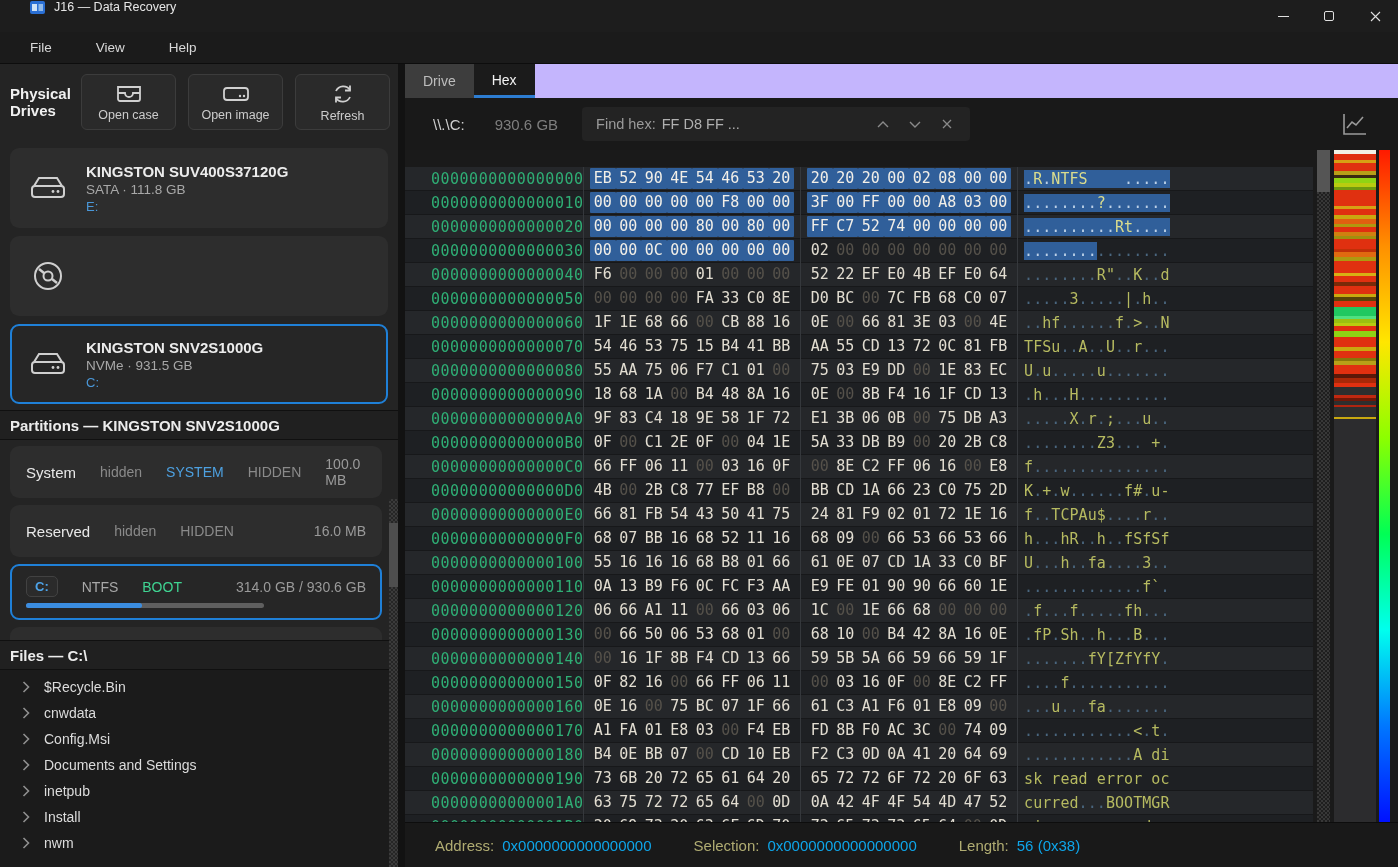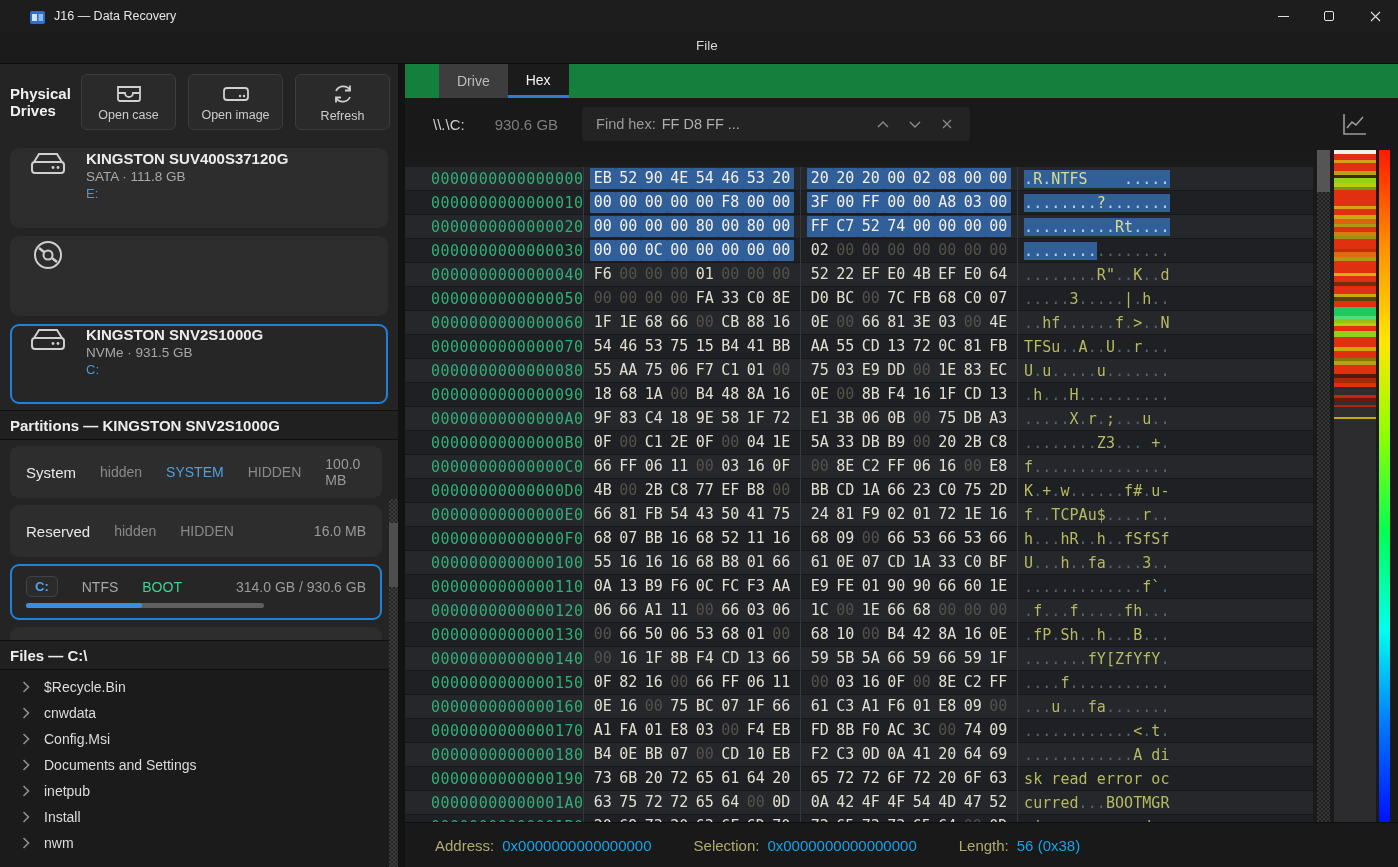--- a/index.html
+++ b/index.html
@@ -1,50 +1,50 @@
 <!DOCTYPE html>
 <html><head>
 <meta charset="utf-8">
 <style>
   * { margin:0; padding:0; box-sizing:border-box; }
   html,body { width:1398px; height:867px; overflow:hidden; }
   body { background:#181818; font-family:"Liberation Sans", sans-serif; color:#ddd; position:relative; }
 
   
   .titlebar { position:absolute; top:0; left:0; right:0; height:32px; background:#1d1d1d;
-    display:flex; align-items:center; }
+    display:flex; }
   .app-icon { width:15px; height:13px; margin-left:30px; margin-right:9px; display:inline-block; }
   .title-text { font-size:12.5px; color:#e6e6e6; }
   .win-controls { margin-left:auto; display:flex; height:100%; }
   .win-btn { width:46px; height:100%; display:flex; align-items:center; justify-content:center;
     color:#e0e0e0; font-size:13px; }
   
   .menubar { position:absolute; top:32px; left:0; right:0; height:32px; background:#1b1b1b;
-    display:flex; align-items:center; border-bottom:1px solid #0d0d0d;flex-direction:column; }
+    display:flex; align-items:center; border-bottom:1px solid #0d0d0d; }
   .menu-item { color:#d8d8d8; font-size:13.5px; padding:6px 14px; margin-left:16px; }
   .menu-item:first-child { margin-left:16px; }
 
   
   .main { position:absolute; top:64px; left:0; right:0; bottom:0; display:flex; }
   .left-panel { width:398px; flex:none; background:#242424; position:relative; display:flex; flex-direction:column; }
   .panel-gap { width:7px; flex:none; background:#121212; }
   .right-panel { flex:1; display:flex; flex-direction:column; background:#1a1a1a; min-width:0; }
 
   
   .lp-header { height:76px; flex:none; display:flex; align-items:center; padding:0 8px 0 10px; }
   .lp-title { font-size:15px; font-weight:bold; color:#f0f0f0; }
   .lp-toolbar { margin-left:auto; display:flex; gap:12px; }
   .tool-btn { width:95px; height:56px; background:#2a2a2a; border:1px solid #3c3c3c; border-radius:6px;
     display:flex; flex-direction:column; align-items:center; justify-content:center; gap:3px; color:#cccccc;
     font-size:12.5px; font-family:"Liberation Sans", sans-serif; }
   .tool-btn svg { display:block; }
 
   .drive-list { flex:none; padding:8px 10px 6px 10px; display:flex; flex-direction:column; gap:8px; }
   .drive-card { height:80px; background:#2d2d2d; border:2px solid transparent; border-radius:9px;
-    display:flex; align-items:flex-start; padding:0 14px; gap:16px; }
+    display:flex; align-items:center; padding:0 14px; gap:16px; }
   .drive-card.selected { background:#262626; border-color:#1f80d8; }
   .drive-icon { flex:none; width:44px; display:flex; justify-content:center; }
   .drive-meta { display:flex; flex-direction:column; gap:2px; }
   .drive-name { font-size:15px; font-weight:bold; color:#ececec; }
   .drive-sub { font-size:13.5px; color:#a8a8a8; }
   .drive-letter { font-size:13px; color:#4a97d8; }
 
   .section-bar { height:30px; flex:none; background:#202020; border-top:1px solid #101010;
     border-bottom:1px solid #101010; display:flex; align-items:center; padding:0 10px;
     font-size:15px; font-weight:bold; color:#ececec; }
@@ -73,21 +73,21 @@
   .file-name { font-size:14px; color:#dcdcdc; }
 
   .lp-scrollbar { position:absolute; right:0; top:435px; bottom:0; width:9px; background-color:#262626;
     background-image:
       linear-gradient(45deg,#3b3b3b 25%,transparent 25%,transparent 75%,#3b3b3b 75%),
       linear-gradient(45deg,#3b3b3b 25%,transparent 25%,transparent 75%,#3b3b3b 75%);
     background-size:4px 4px; background-position:0 0,2px 2px; }
   .lp-thumb { position:absolute; left:0; top:24px; width:9px; height:64px; background:#4e4e4e; }
 
   
-  .tabbar { height:34px; flex:none; background:#15803d; display:flex; align-items:stretch;padding-left:34px; }
+  .tabbar { height:34px; flex:none; background:#c4b5fd; display:flex; align-items:stretch; }
   .tab { padding:0 18px; display:flex; align-items:center; font-size:14px; color:#bdbdbd; background:#3d3d3d; }
   .tab.active { background:#1b1b1b; color:#f2f2f2; border-bottom:3px solid #2d7dd2; }
   .subheader { height:52px; flex:none; background:#191919; display:flex; align-items:center; padding:0 16px 0 28px; }
   .device-label { font-size:15px; color:#cfcfcf; }
   .device-size { font-size:15px; color:#7e7e7e; margin-left:30px; }
   .find-box { margin-left:24px; width:388px; height:34px; background:#232323; border-radius:4px;
     display:flex; align-items:center; padding:0 10px 0 14px; gap:6px; }
   .find-label { font-size:14.5px; color:#9a9a9a; flex:none; }
   .find-input { flex:1; background:transparent; border:none; outline:none; color:#c8c8c8;
     font-size:14.5px; font-family:"Liberation Sans", sans-serif; min-width:0; }

